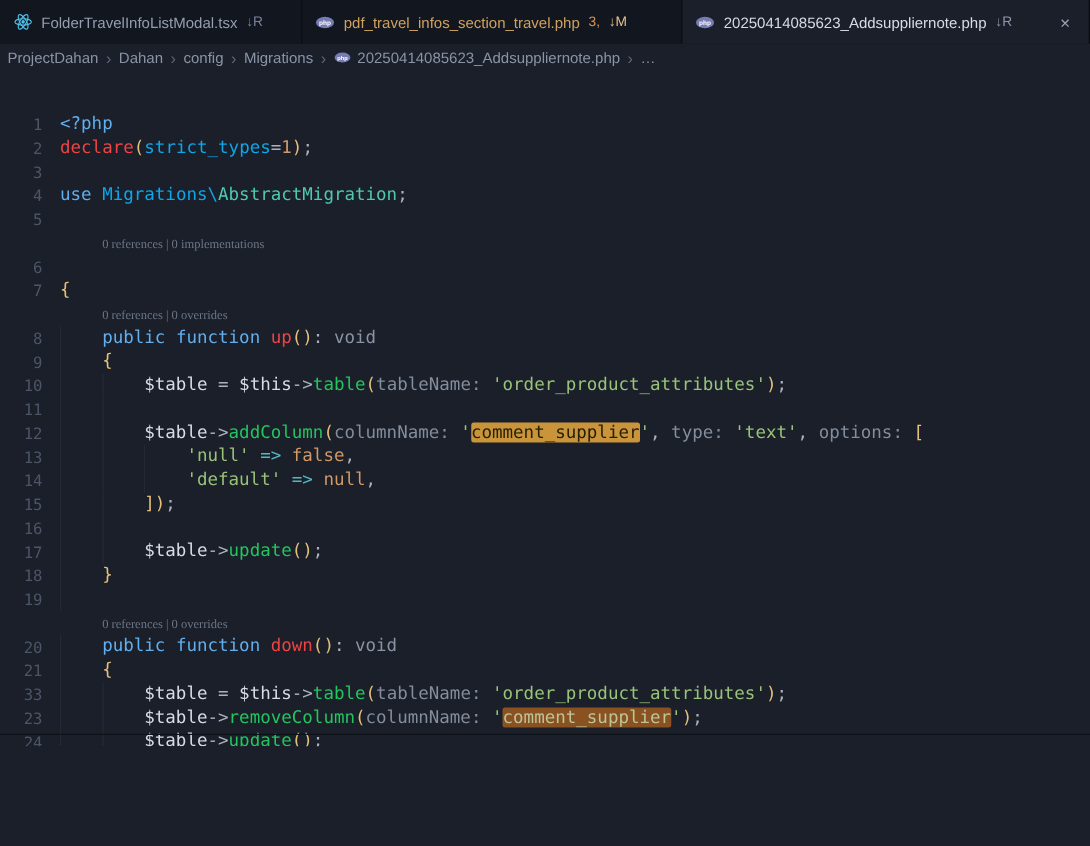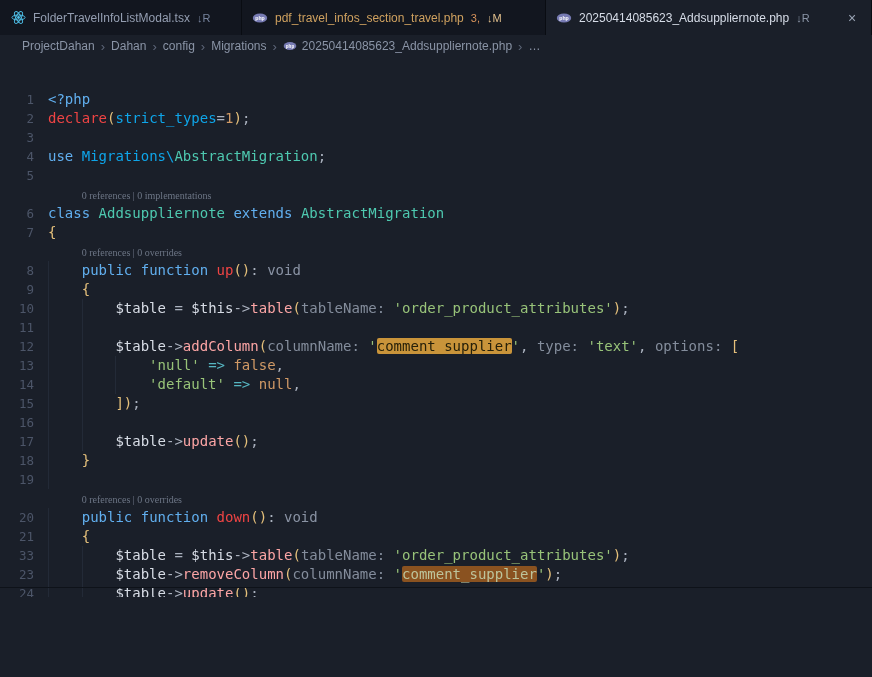--- a/index.html
+++ b/index.html
@@ -9,34 +9,34 @@
   .tabbar{height:35px;background:#10141c;display:flex;flex-shrink:0;}
   .tab{display:flex;align-items:center;gap:7px;padding:0 10px;background:#12161f;border-right:1px solid #090c12;
        font-size:12px;color:#949eb1;cursor:pointer;box-sizing:border-box;height:35px;}
   .tab.active{background:#1a1f29;color:#d6dce7;}
   .tab .label{white-space:nowrap;overflow:hidden;text-overflow:ellipsis;}
   .tab .badge{font-size:11px;white-space:nowrap;}
   .tab .close{margin-left:auto;font-size:14px;color:#9aa4b4;width:18px;height:18px;display:flex;align-items:center;justify-content:center;border-radius:4px;}
   .ticon{width:16px;height:16px;display:flex;align-items:center;justify-content:center;flex-shrink:0;}
 
   
-  .breadcrumb{height:22px;display:flex;align-items:center;padding:0 22px;font-size:12px;color:#8a94a6;gap:6px;flex-shrink:0;background:#1a1f29;white-space:nowrap;}
+  .breadcrumb{height:22px;display:flex;align-items:center;padding:0 6px;font-size:12px;color:#8a94a6;gap:6px;flex-shrink:0;background:#1a1f29;white-space:nowrap;}
   .crumb{cursor:pointer;display:flex;align-items:center;gap:5px;}
   .crumb-sep{color:#5d6678;font-size:13px;}
   .bicon{width:14px;height:14px;display:flex;align-items:center;}
 
   
   .editor{flex:1;position:relative;padding-top:33px;font-family:"DejaVu Sans Mono",monospace;font-size:14px;overflow:hidden;background:#1a1f29;}
   .row{display:flex;height:19px;line-height:19px;}
   .gutter{width:48px;flex-shrink:0;text-align:right;padding-right:14px;box-sizing:border-box;color:#4c5568;font-size:12.5px;cursor:pointer;}
   .code{white-space:pre;color:#abb2bf;}
   .iu{display:inline-block;width:4ch;height:19px;border-left:1px solid #232a37;vertical-align:top;box-sizing:border-box;}
   .cl-row .code{font-family:Liberation Serif, serif;font-size:10px;color:#6d7686;padding-top:4px;line-height:13px;cursor:pointer;}
 
-  .tok-kw{color:#61afef}.tok-cls{color:#4ec9b0}.tok-str{color:#98c379}.tok-fn{color:#fca5a5}
+  .tok-kw{color:#61afef}.tok-cls{color:#4ec9b0}.tok-str{color:#98c379}.tok-fn{color:#22c55e}
   .tok-fnd{color:#ef4444}.tok-fnb{color:#ef4444}.tok-var{color:#d7dce5}.tok-par{color:#848d9c}
   .tok-typ{color:#8a93a4}.tok-num{color:#d19a66}.tok-op2{color:#56b6c2}.tok-pun{color:#abb2bf}
   .tok-br{color:#e5c07b}.tok-txt{color:#0ea5e9}
   .tok-hl1{background:#c9943a;color:#262009;border-radius:2px;}
   .tok-hl2{background:#8a5220;color:#bdc49c;border-radius:2px;}
 
   .hscroll{position:absolute;left:0;right:0;bottom:0;height:9px;border-top:1px solid #0e1219;}
 </style>
 </head>
 <body>
@@ -132,21 +132,20 @@
         <div class="row">
           <div class="gutter">5</div>
           <div class="code"></div>
         </div>
         <div class="row cl-row">
           <div class="gutter"></div>
           <div class="code" style="margin-left: 33.72px;"><span>0 references | 0 implementations</span></div>
         </div>
         <div class="row">
           <div class="gutter">6</div>
-          <div class="code"><span class="tok-kw">class </span><span class="tok-cls">Addsuppliernote</span><span class="tok-kw"> extends </span><span class="tok-cls">AbstractMigration</span></div>
         </div>
         <div class="row">
           <div class="gutter">7</div>
           <div class="code"><span class="tok-br">{</span></div>
         </div>
         <div class="row cl-row">
           <div class="gutter"></div>
           <div class="code" style="margin-left: 33.72px;"><span>0 references | 0 overrides</span></div>
         </div>
         <div class="row">

